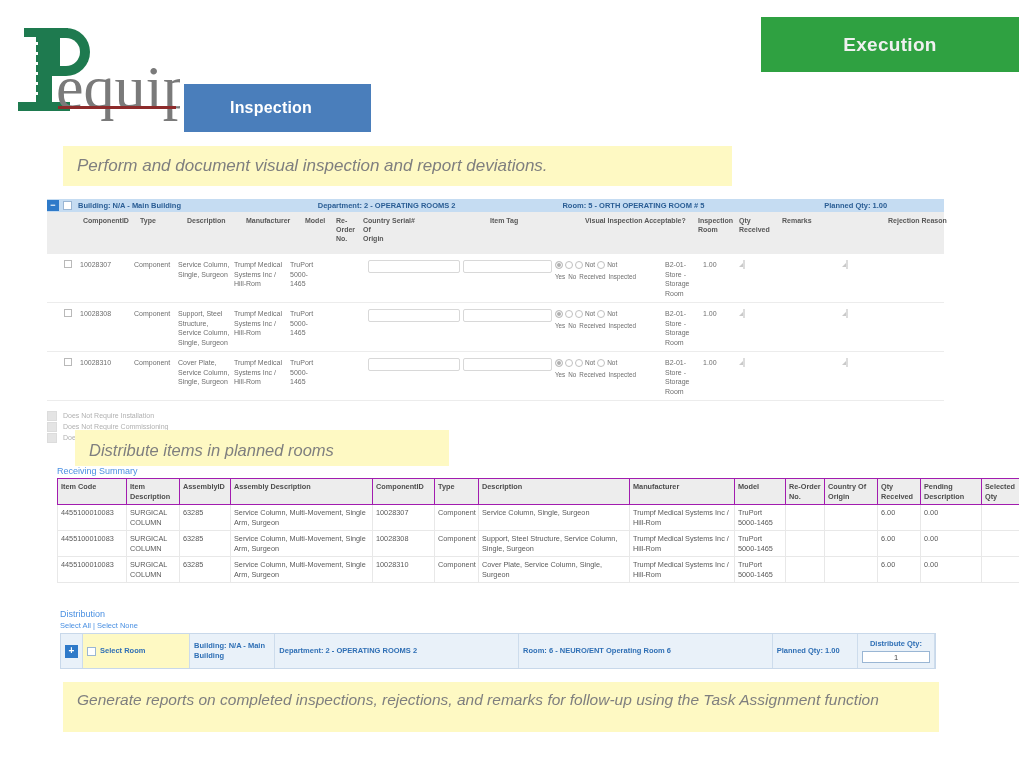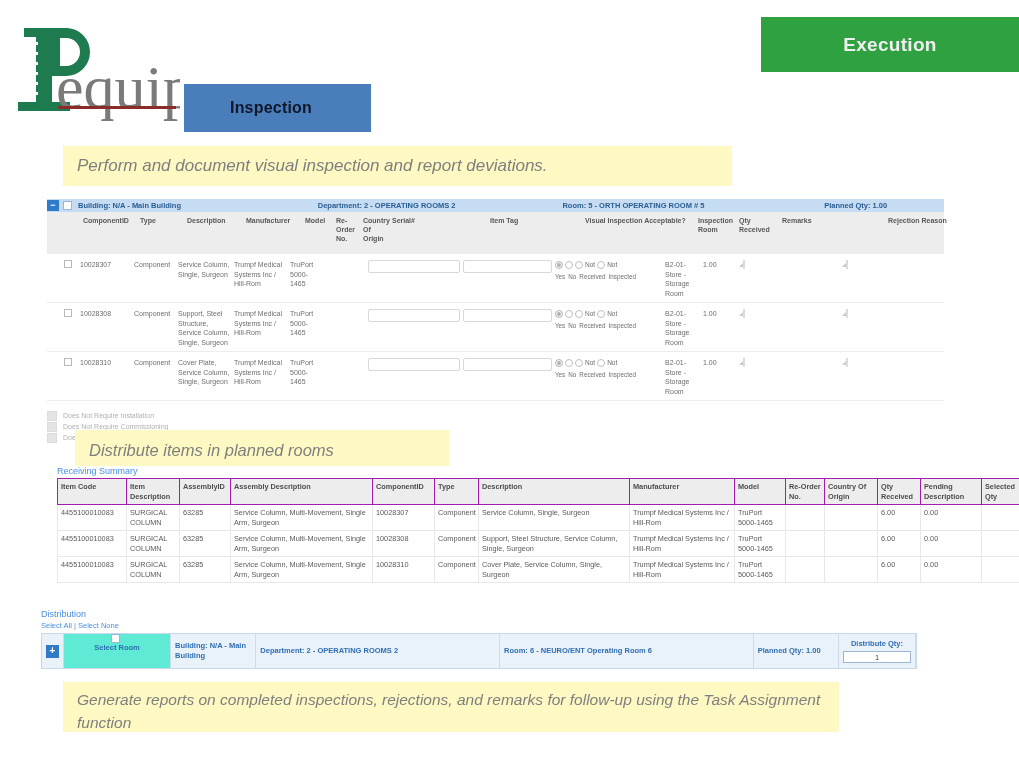--- a/index.html
+++ b/index.html
@@ -11,42 +11,42 @@
     overflow:hidden;
     -webkit-font-smoothing:antialiased;
   }
 
   
   .logo{position:absolute;left:10px;top:22px;width:170px;height:100px;}
   .logo svg{display:block;}
 
   .tab-inspection{
     position:absolute;left:184px;top:84px;width:187px;height:48px;
-    background:#4a7ebb;color:#0f172a;
+    background:#4a7ebb;color:#ffffff;
     display:flex;align-items:center;
     font-size:16px;font-weight:600;
     padding-left:46px;box-sizing:border-box;
     letter-spacing:.2px;
   }
   .tab-execution{
     position:absolute;left:761px;top:17px;width:258px;height:55px;
     background:#2fa141;color:#f0f0f0;
     display:flex;align-items:center;justify-content:center;
     font-size:19px;font-weight:700;letter-spacing:.3px;
   }
 
   
   .caption{
     position:absolute;background:#fef9c3;color:#7f7f7f;
     font-style:italic;font-size:17px;line-height:26px;
     box-sizing:border-box;padding:7px 14px;
   }
   #cap1{left:63px;top:146px;width:669px;height:40px;}
   #cap2{left:63px;top:430px;width:374px;height:36px;font-size:16.5px;margin-left:12px;}
-  #cap3{left:63px;top:682px;width:776px;height:50px;font-size:15.5px;line-height:23px;padding-top:6px;}
+  #cap3{left:63px;top:682px;width:876px;height:50px;font-size:15.5px;line-height:23px;padding-top:6px;}
 
   
   .shot{position:absolute;}
 
   
   #inspection{left:47px;top:199px;width:897px;height:215px;font-size:7px;color:#6e6e6e;}
   .ins-bluebar{
     display:flex;align-items:center;height:13px;
     background:#c5dcf2;color:#2a5d94;font-weight:bold;font-size:7.5px;
   }
@@ -126,34 +126,34 @@
     border:1px solid #e8e8e8;padding:3px 3px;vertical-align:top;line-height:9.5px;
     background:#fff;
   }
   .w-itemcode{width:62px;}.w-itemdesc{width:46px;}.w-asmid{width:44px;}
   .w-asmdesc{width:135px;}.w-compid{width:55px;}.w-type{width:37px;}
   .w-desc{width:144px;}.w-manu{width:98px;}.w-model{width:44px;}
   .w-ron{width:32px;}.w-coo{width:46px;}.w-qtyr{width:36px;}
   .w-pend{width:54px;}.w-selq{width:36px;}
 
   
-  #dist{left:41px;top:609px;width:876px;}
+  #dist{left:60px;top:609px;width:876px;}
   .sellinks{color:#4a90e2;font-size:7.5px;margin:2px 0 3px 0;}
   .dist-row{
     display:flex;align-items:stretch;border:1px solid #c8d8ea;
     background:#e9f1f9;color:#2f6fb5;font-weight:bold;font-size:7.5px;height:34px;
   }
   .dist-row>div{
     border-right:1px solid #cddcec;display:flex;align-items:center;
     padding:0 4px;box-sizing:border-box;line-height:10px;
   }
   .d-plus{width:22px;justify-content:center;background:#e9f1f9;}
   .d-plus span{background:#2f7ac9;color:#fff;width:13px;height:13px;display:flex;
     align-items:center;justify-content:center;font-size:10px;line-height:1;}
-  .d-sel{width:108px;background:#5eead4;flex-direction:column;}
+  .d-sel{width:108px;background:#fef9c3;}
   .d-sel .cb4{width:7px;height:7px;border:1px solid #9ab6d4;background:#fff;margin-right:4px;flex:0 0 auto;}
   .d-bld{width:86px;}
   .d-dep{width:246px;}
   .d-room{width:256px;}
   .d-pq{width:86px;}
   .d-dq{width:auto;flex:1;border-right:none;flex-direction:column;align-items:flex-start;justify-content:center;padding-top:3px;}
   .d-dq input{
     width:68px;height:12px;border:1px solid #9ab6d4;background:#fff;
     font-size:7.5px;text-align:center;color:#444;box-sizing:border-box;margin-top:2px;
     font-family:"Liberation Sans", sans-serif;

